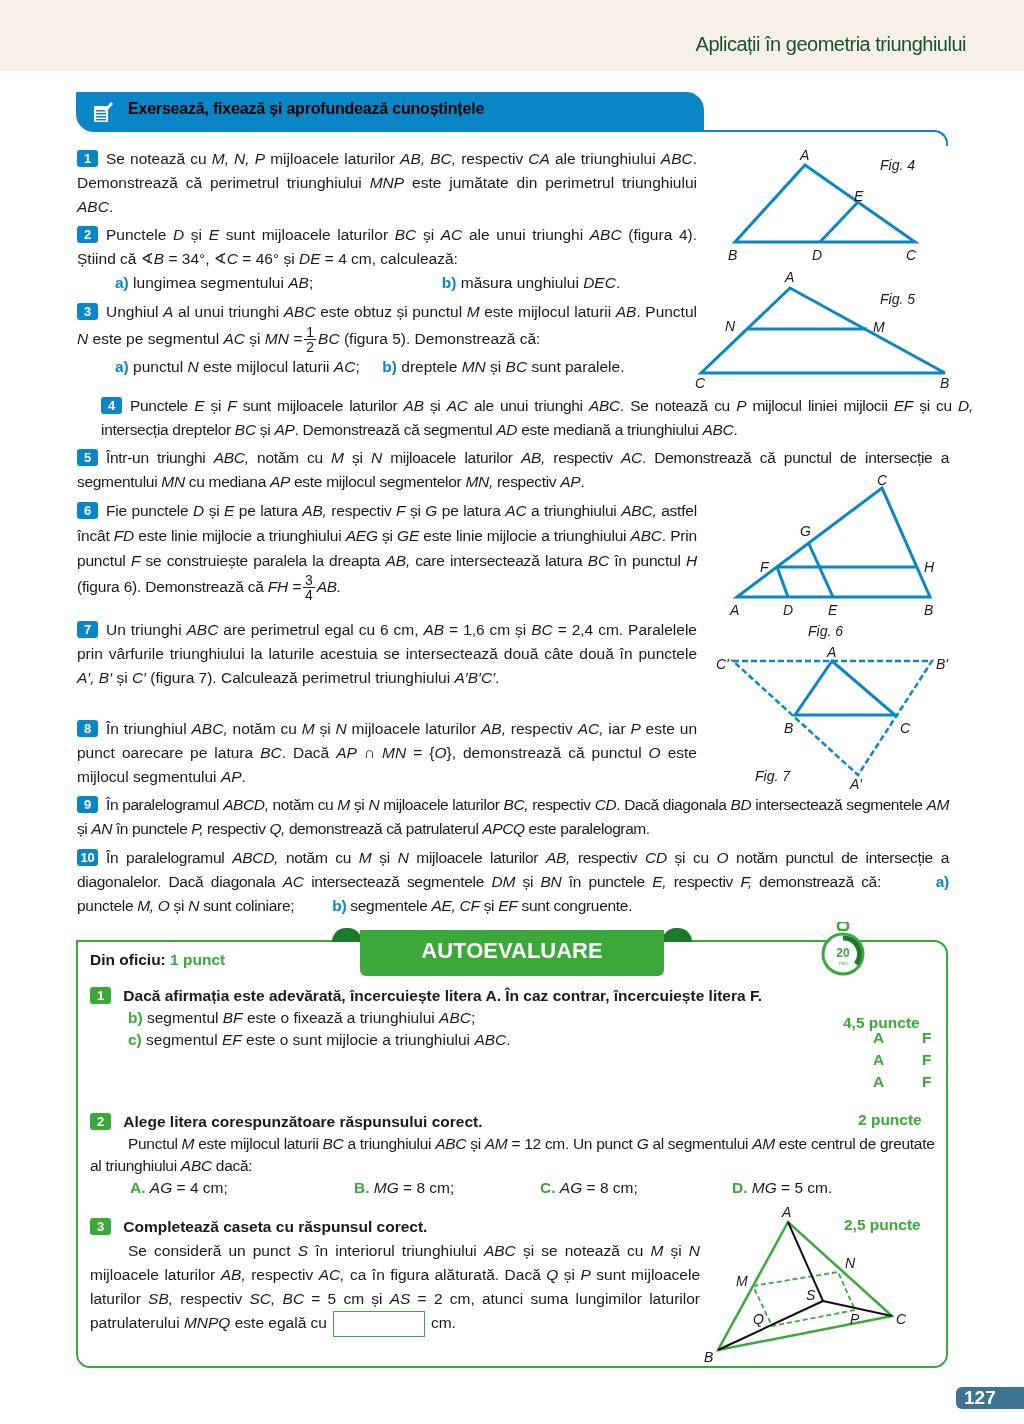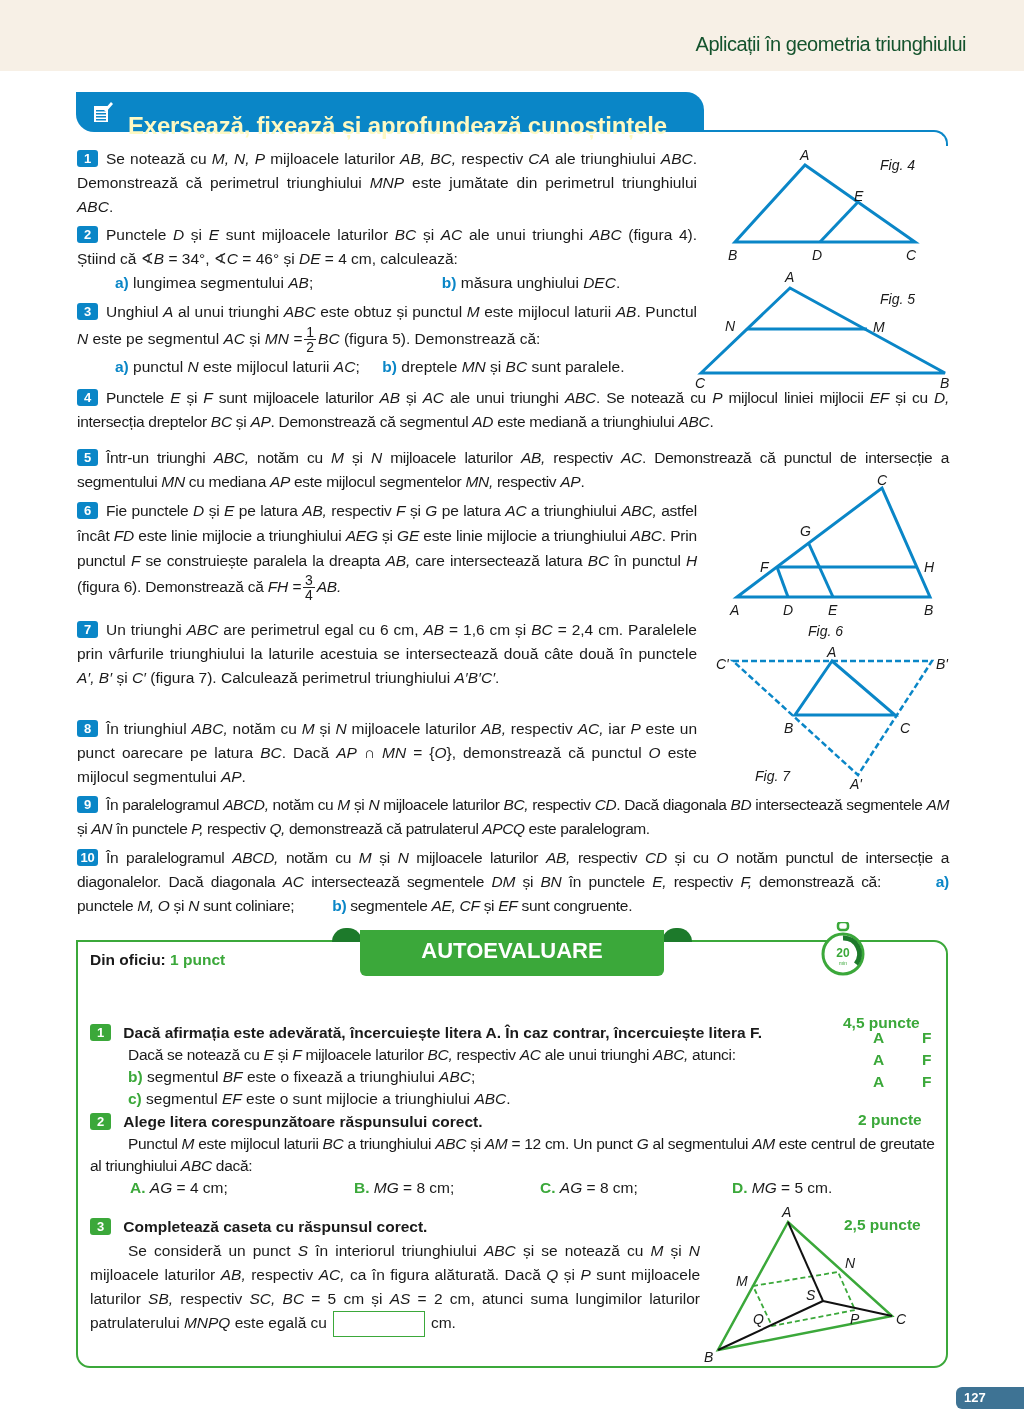--- a/index.html
+++ b/index.html
@@ -1,20 +1,20 @@
 <!DOCTYPE html>
 <html><head>
 <meta charset="utf-8">
 <style>
   html,body{margin:0;padding:0;}
   body{width:1024px;height:1424px;position:relative;background:#fff;font-family:"Liberation Sans",sans-serif;color:#1a1a1a;overflow:hidden;}
   .topband{position:absolute;left:0;top:0;width:1024px;height:71px;background:#f7f0e6;}
   .chapter{position:absolute;right:58px;top:33px;font-size:20px;color:#14532d;letter-spacing:-0.5px;}
   .sec-head{position:absolute;left:76px;top:92px;width:628px;height:40px;background:#0a86c7;border-radius:0 18px 0 18px;}
-  .sec-title{position:absolute;left:52px;top:20px;font-size:24px;color:#fef9c3;font-weight:bold;letter-spacing:-0.2px;}
+  .sec-title{position:absolute;left:52px;top:8px;font-size:16px;color:#000000;font-weight:bold;letter-spacing:-0.2px;}
   .sec-icon{position:absolute;left:16px;top:8px;width:22px;height:24px;}
   .sec-line{position:absolute;left:700px;top:130px;width:246px;height:14px;border-top:2px solid #0a86c7;border-right:2px solid #0a86c7;border-radius:0 14px 0 0;}
   .ex{position:absolute;left:77px;font-size:15.5px;line-height:24px;text-align:justify;}
   .num{display:inline-block;background:#0a86c7;color:#fff;font-weight:bold;font-size:13px;line-height:17px;min-width:17px;text-align:center;border-radius:3px;margin-right:8px;vertical-align:1px;padding:0 2px;}
   .num.g{background:#3ba83a;}
   .lbl-b{color:#0a86c7;font-weight:bold;}
   .lbl-g{color:#3ba83a;font-weight:bold;}
   i{font-style:italic;}
   .frac{display:inline-block;vertical-align:middle;text-align:center;font-size:14px;line-height:14px;margin:0 2px;}
   .frac span{display:block;}
@@ -23,21 +23,21 @@
   .fig text{font-family:"Liberation Sans",sans-serif;font-style:italic;font-size:14px;fill:#1a1a1a;}
   .auto-box{position:absolute;left:76px;top:940px;width:868px;height:424px;border:2px solid #3ba83a;border-radius:0 14px 14px 14px;}
   .auto-tab{position:absolute;left:360px;top:930px;width:304px;height:46px;background:#3ba83a;border-radius:0 0 6px 6px;}
   .auto-tab-title{position:absolute;left:0;top:8px;width:304px;text-align:center;color:#fff;font-size:22px;font-weight:bold;}
   .auto-ear{position:absolute;top:928px;width:30px;height:14px;background:#1d7a2b;border-radius:14px 14px 0 0;}
   .din{position:absolute;left:90px;top:951px;font-size:15.5px;font-weight:bold;}
   .q{position:absolute;left:90px;font-size:15.5px;line-height:22px;}
   .pts{position:absolute;font-size:15.5px;font-weight:bold;color:#3ba83a;}
   .af{position:absolute;font-size:15.5px;font-weight:bold;color:#3ba83a;}
   .ans-box{display:inline-block;width:90px;height:24px;border:1.5px solid #3ba83a;vertical-align:middle;margin:0 6px;}
-  .page-num{position:absolute;left:956px;top:1387px;width:68px;height:22px;background:#3e7394;border-radius:6px 0 0 6px;color:#fff;font-weight:bold;font-size:13px;line-height:22px;padding-left:8px;box-sizing:border-box;}
+  .page-num{position:absolute;left:956px;top:1387px;width:68px;height:22px;background:#3e7394;border-radius:6px 0 0 6px;color:#fff;font-weight:bold;font-size:19px;line-height:22px;padding-left:8px;box-sizing:border-box;}
 </style>
 </head>
 <body>
 
 <div class="topband"></div>
 <div class="chapter">Aplicații în geometria triunghiului</div>
 
 <div class="sec-head">
   <svg class="sec-icon" viewBox="0 0 22 24">
     <rect x="2" y="6" width="14" height="16" fill="#fff"></rect>
@@ -66,21 +66,21 @@
 
 <div class="ex" style="top:299px;width:620px;line-height:26px;">
   <span class="num">3</span><span>Unghiul </span><i>A</i><span> al unui triunghi </span><i>ABC</i><span> este obtuz și punctul </span><i>M</i><span> este mijlocul laturii </span><i>AB</i><span>. Punctul </span><i>N</i><span> este pe segmentul </span><i>AC</i><span> și </span><i>MN =</i><span class="frac"><span class="top">1</span><span>2</span></span><i>BC</i><span> (figura 5). Demonstrează că:</span>
   <div style="padding-left:38px;">
     <span class="lbl-b">a)</span><span> punctul </span><i>N</i><span> este mijlocul laturii </span><i>AC</i><span>;</span>
     <span style="display:inline-block;width:14px;"></span>
     <span class="lbl-b">b)</span><span> dreptele </span><i>MN</i><span> și </span><i>BC</i><span> sunt paralele.</span>
   </div>
 </div>
 
-<div class="ex" style="top:386px;width:872px;letter-spacing:-0.3px;">
+<div class="ex" style="top:394px;width:872px;letter-spacing:-0.3px;margin-left:24px;">
   <span class="num">4</span><span>Punctele </span><i>E</i><span> și </span><i>F</i><span> sunt mijloacele laturilor </span><i>AB</i><span> și </span><i>AC</i><span> ale unui triunghi </span><i>ABC</i><span>. Se notează cu </span><i>P</i><span> mijlocul liniei mijlocii </span><i>EF</i><span> și cu </span><i>D,</i><span> intersecția dreptelor </span><i>BC</i><span> și </span><i>AP</i><span>. Demonstrează că segmentul </span><i>AD</i><span> este mediană a triunghiului </span><i>ABC</i><span>.</span>
 </div>
 
 <div class="ex" style="top:446px;width:872px;letter-spacing:-0.3px;">
   <span class="num">5</span><span>Într-un triunghi </span><i>ABC,</i><span> notăm cu </span><i>M</i><span> și </span><i>N</i><span> mijloacele laturilor </span><i>AB,</i><span> respectiv </span><i>AC</i><span>. Demonstrează că punctul de intersecție a segmentului </span><i>MN</i><span> cu mediana </span><i>AP</i><span> este mijlocul segmentelor </span><i>MN,</i><span> respectiv </span><i>AP</i><span>.</span><i></i><span></span>
 </div>
 
 <div class="ex" style="top:498px;width:620px;line-height:25px;letter-spacing:-0.2px;">
   <span class="num">6</span><span>Fie punctele </span><i>D</i><span> și </span><i>E</i><span> pe latura </span><i>AB,</i><span> respectiv </span><i>F</i><span> și </span><i>G</i><span> pe latura </span><i>AC</i><span> a triunghiului </span><i>ABC,</i><span> astfel încât </span><i>FD</i><span> este linie mijlocie a triunghiului </span><i>AEG</i><span> și </span><i>GE</i><span> este linie mijlocie a triunghiului </span><i>ABC</i><span>. Prin punctul </span><i>F</i><span> se construiește paralela la dreapta </span><i>AB,</i><span> care intersectează latura </span><i>BC</i><span> în punctul </span><i>H</i><span> (figura 6). Demonstrează că </span><i>FH =</i><span class="frac"><span class="top">3</span><span>4</span></span><i>AB.</i>
 </div>
@@ -177,26 +177,23 @@
   <path d="M25 16 A16 16 0 0 1 38 42" stroke="#1d7a2b" stroke-width="5" fill="none"></path>
   <text x="25" y="35" text-anchor="middle" font-family="Liberation Sans, sans-serif" font-weight="bold" font-size="12" fill="#3ba83a">20</text>
   <text x="25" y="43" text-anchor="middle" font-family="Liberation Sans, sans-serif" font-size="5" fill="#3ba83a">min</text>
 </svg>
 
 <div class="din">
   <span>Din oficiu:</span>
   <span style="color:#3ba83a;">1 punct</span>
 </div>
 
-<div class="q" style="top:1022px;width:780px;">
+<div class="q" style="top:985px;width:780px;">
   <span class="num g">1</span>
   <b>Dacă afirmația este adevărată, încercuiește litera A. În caz contrar, încercuiește litera F.</b>
-  <div style="padding-left:38px;letter-spacing:-0.3px;">
-    <span>Dacă se notează cu </span><i>E</i><span> și </span><i>F</i><span> mijloacele laturilor </span><i>BC,</i><span> respectiv </span><i>AC</i><span> ale unui triunghi </span><i>ABC,</i><span> atunci:</span>
-  </div>
   <div style="padding-left:38px;">
     <span class="lbl-g">b)</span><span> segmentul </span><i>BF</i><span> este o fixează a triunghiului </span><i>ABC</i><span>;</span>
   </div>
   <div style="padding-left:38px;">
     <span class="lbl-g">c)</span><span> segmentul </span><i>EF</i><span> este o sunt mijlocie a triunghiului </span><i>ABC</i><span>.</span>
   </div>
 </div>
 <div class="pts" style="left:843px;top:1014px;">4,5 puncte</div>
 <div class="af" style="left:873px;top:1029px;">A</div>
 <div class="af" style="left:922px;top:1029px;">F</div>

